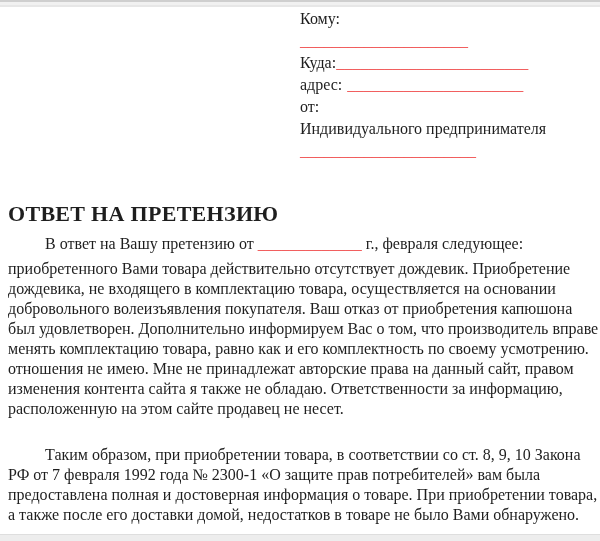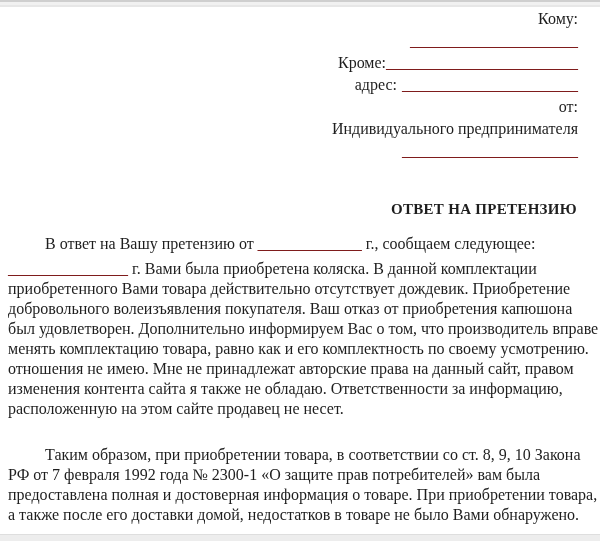--- a/index.html
+++ b/index.html
@@ -14,30 +14,30 @@
   .top-strip {
     position: absolute; top: 0; left: 0; width: 600px; height: 7px;
     background: linear-gradient(#cfcfcf 0 2px, #f1f1f1 2px 5px, #e7e7e7 5px 7px);
   }
   .bottom-strip {
     position: absolute; bottom: 0; left: 0; width: 600px; height: 6px;
     background: #ededed; border-top: 1px solid #dedede;
   }
   .header-block {
     position: absolute; top: 8px; right: 22px; left: 300px;
-    text-align: right;
+    text-align: left;
     font-size: 16px; line-height: 22px;
     white-space: nowrap;
   }
-  .blank { color: #7f1d1d; text-decoration: underline; }
+  .blank { color: #ef4444; }
   .gap-left { margin-left: 5px; }
   .doc-title {
     position: absolute; top: 201px; left: 8px; right: 23px;
-    text-align: right;
-    font-size: 15px; font-weight: bold;
+    text-align: left;
+    font-size: 22px; font-weight: bold;
     letter-spacing: 0.3px;
     white-space: nowrap;
   }
   .para {
     position: absolute; left: 8px; right: 0;
     font-size: 16px; line-height: 20px;
     white-space: nowrap;
   }
   .para .line { height: 20px; }
   .indent { padding-left: 37px; }
@@ -46,34 +46,34 @@
   .p3 { top: 445px; }
 </style>
 </head>
 <body>
 
 <div class="top-strip"></div>
 
 <div class="header-block">
   <div class="line"><span>Кому:</span></div>
   <div class="line"><span class="blank">_____________________</span></div>
-  <div class="line"><span>Кроме:</span><span class="blank">________________________</span></div>
+  <div class="line"><span>Куда:</span><span class="blank">________________________</span></div>
   <div class="line"><span>адрес:</span><span class="blank gap-left">______________________</span></div>
   <div class="line"><span>от:</span></div>
   <div class="line"><span>Индивидуального предпринимателя</span></div>
   <div class="line"><span class="blank">______________________</span></div>
 </div>
 
 <div class="doc-title">ОТВЕТ НА ПРЕТЕНЗИЮ</div>
 
-<div class="para p1 indent"><span>В ответ на Вашу претензию от </span><span class="blank">_____________</span><span> г., сообщаем следующее:</span></div>
+<div class="para p1 indent"><span>В ответ на Вашу претензию от </span><span class="blank">_____________</span><span> г., февраля следующее:</span></div>
 
 <div class="para p2">
-  <div class="line"><span class="blank">_______________</span><span> г. Вами была приобретена коляска. В данной комплектации</span></div>
   <div class="line">приобретенного Вами товара действительно отсутствует дождевик. Приобретение</div>
+  <div class="line">дождевика, не входящего в комплектацию товара, осуществляется на основании</div>
   <div class="line">добровольного волеизъявления покупателя. Ваш отказ от приобретения капюшона</div>
   <div class="line">был удовлетворен. Дополнительно информируем Вас о том, что производитель вправе</div>
   <div class="line">менять комплектацию товара, равно как и его комплектность по своему усмотрению.</div>
   <div class="line">отношения не имею. Мне не принадлежат авторские права на данный сайт, правом</div>
   <div class="line">изменения контента сайта я также не обладаю. Ответственности за информацию,</div>
   <div class="line">расположенную на этом сайте продавец не несет.</div>
 </div>
 
 <div class="para p3">
   <div class="line indent">Таким образом, при приобретении товара, в соответствии со ст. 8, 9, 10 Закона</div>

